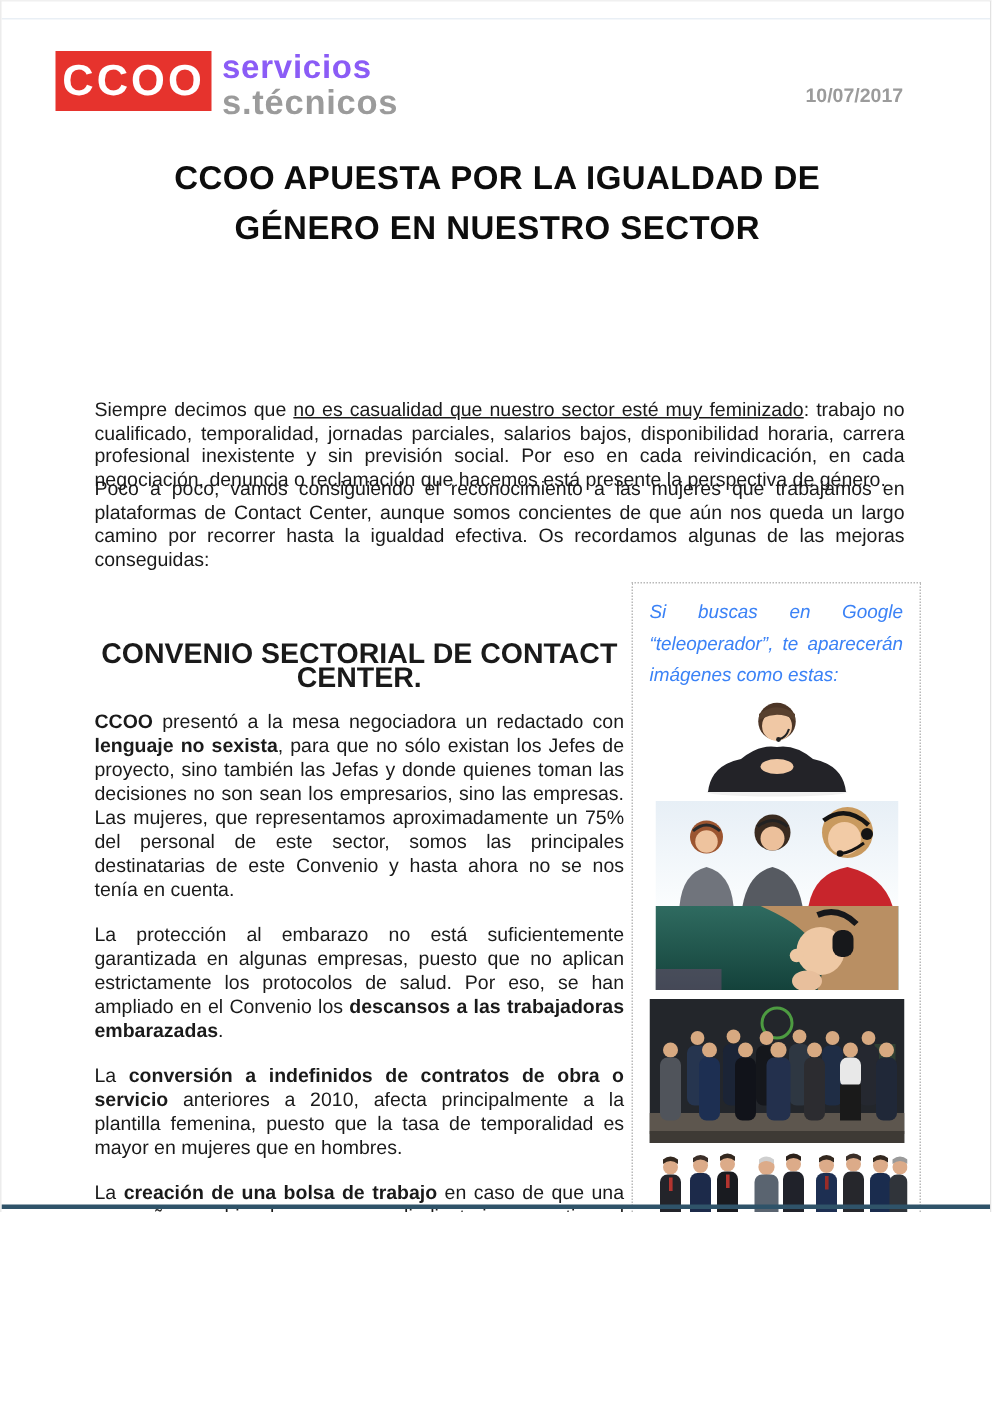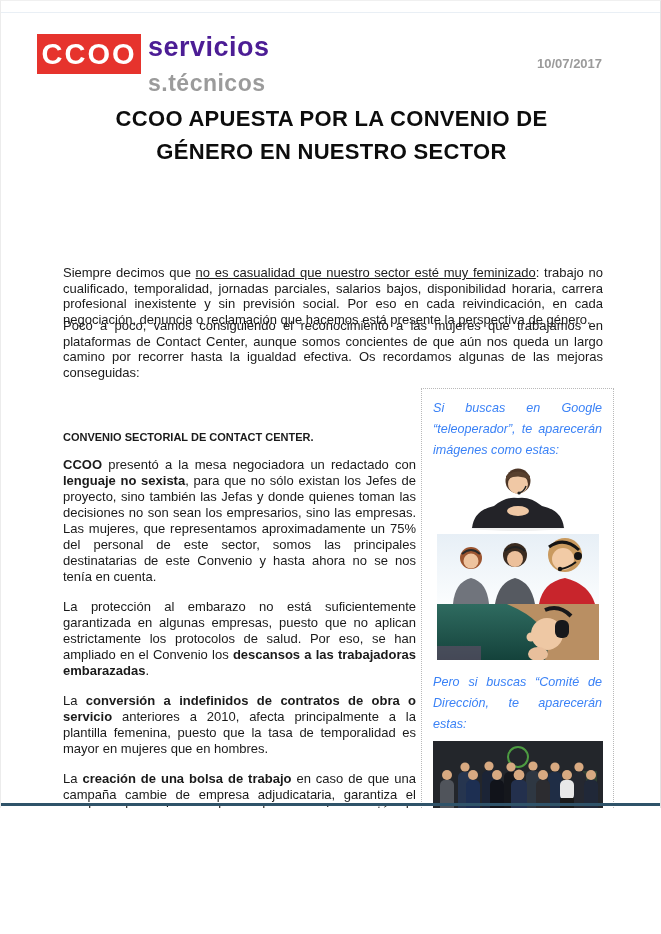--- a/index.html
+++ b/index.html
@@ -10,38 +10,38 @@
   .bottom-rule{position:absolute;left:0;right:0;bottom:2px;height:3px;background:var(--footer-blue,#2f5369);}
   .b{font-weight:bold;}
   .u{text-decoration:underline;}
 
   
   .header{position:absolute;top:33px;left:36px;display:flex;align-items:flex-start;}
   .logo-box{background:var(--logo-red,#e6332d);color:#fff;width:104px;height:40px;display:flex;
             align-items:center;justify-content:center;font-weight:800;font-size:29px;letter-spacing:2px;
             font-family:"Liberation Sans",sans-serif;}
   .logo-words{margin-left:7px;line-height:1;}
-  .logo-line1{font-weight:bold;font-size:27px;color:#4c1d95;letter-spacing:0.5px;}
-  .logo-line2{font-weight:bold;font-size:23px;color:var(--gray-text,#9b9b9b);margin-top:11px;letter-spacing:0.5px;}
+  .logo-line1{font-weight:bold;font-size:22px;color:#8b5cf6;letter-spacing:0.5px;}
+  .logo-line2{font-weight:bold;font-size:23px;color:var(--gray-text,#9b9b9b);margin-top:1px;letter-spacing:0.5px;}
   .date{position:absolute;top:55px;left:536px;font-weight:bold;font-size:13px;color:var(--gray-text,#9b9b9b);}
 
   
   .title{position:absolute;top:101px;left:0;width:661px;text-align:center;font-weight:bold;
          font-size:22px;line-height:33px;color:#0d0d0d;letter-spacing:0.3px;}
   .title-inner{display:inline-block;max-width:480px;}
 
   
   .para{position:absolute;left:62px;width:540px;font-size:13px;color:#1a1a1a;text-align:justify;}
   .intro{top:176px;line-height:18px;font-weight:bold;font-size:13.4px;}
   .p2{top:251px;line-height:15.6px;}
   .p3{top:304px;line-height:15.6px;}
 
   
   .left-col{position:absolute;top:428px;left:62px;width:353px;font-size:13px;color:#1a1a1a;}
-  .section-heading{font-weight:bold;font-size:11px;line-height:16px;margin:0 0 12px 0;}
+  .section-heading{font-weight:bold;font-size:19px;line-height:16px;margin:0 0 12px 0;text-align:center;}
   .left-col p{margin:0 0 14px 0;line-height:16px;text-align:justify;}
 
   
   .sidebar{position:absolute;top:387px;left:420px;width:193px;height:486px;box-sizing:border-box;
            border:1px dotted #b9b9b9;background:#fff;padding:9px 11px 0 11px;}
   .sidebar-note{font-size:12.6px;line-height:21px;color:#3b82f6;text-align:justify;font-style:italic;}
   .photo{display:block;margin:0 auto;}
   .ph1{margin-top:5px;}
   .ph2{margin-top:2px;}
   .ph3{margin-top:0;}
@@ -60,21 +60,21 @@
       <span>CCOO</span>
     </div>
     <div class="logo-words">
       <div class="logo-line1">servicios</div>
       <div class="logo-line2">s.técnicos</div>
     </div>
   </div>
   <div class="date">10/07/2017</div>
 
   <div class="title">
-    <span class="title-inner">CCOO APUESTA POR LA CONVENIO DE GÉNERO EN NUESTRO SECTOR</span>
+    <span class="title-inner">CCOO APUESTA POR LA IGUALDAD DE GÉNERO EN NUESTRO SECTOR</span>
   </div>
 
   <p class="para p2"><span>Siempre decimos que </span><span class="u">no es casualidad que nuestro sector esté muy feminizado</span><span>: trabajo no cualificado, temporalidad, jornadas parciales, salarios bajos, disponibilidad horaria, carrera profesional inexistente y sin previsión social. Por eso en cada reivindicación, en cada negociación, denuncia o reclamación que hacemos está presente la perspectiva de género.</span></p>
   <p class="para p3"><span>Poco a poco, vamos consiguiendo el reconocimiento a las mujeres que trabajamos en plataformas de Contact Center, aunque somos concientes de que aún nos queda un largo camino por recorrer hasta la igualdad efectiva. Os recordamos algunas de las mejoras conseguidas:</span></p>
 
   <div class="left-col">
     <h2 class="section-heading">CONVENIO SECTORIAL DE CONTACT CENTER.</h2>
     <p><span class="b">CCOO</span><span> presentó a la mesa negociadora un redactado con </span><span class="b">lenguaje no sexista</span><span>, para que no sólo existan los Jefes de proyecto, sino también las Jefas y donde quienes toman las decisiones no son sean los empresarios, sino las empresas. Las mujeres, que representamos aproximadamente un 75% del personal de este sector, somos las principales destinatarias de este Convenio y hasta ahora no se nos tenía en cuenta.</span></p>
     <p><span>La protección al embarazo no está suficientemente garantizada en algunas empresas, puesto que no aplican estrictamente los protocolos de salud. Por eso, se han ampliado en el Convenio los </span><span class="b">descansos a las trabajadoras embarazadas</span><span>.</span></p>
     <p><span>La </span><span class="b">conversión a indefinidos de contratos de obra o servicio</span><span> anteriores a 2010, afecta principalmente a la plantilla femenina, puesto que la tasa de temporalidad es mayor en mujeres que en hombres.</span></p>
@@ -130,21 +130,20 @@
       <rect width="162" height="56" fill="url(#g3)"></rect>
       <rect x="0" y="42" width="44" height="14" fill="#6e4e6e" opacity="0.55"></rect>
       <path d="M70,0 L162,0 L162,56 L108,56 Q122,22 70,0 Z" fill="#b98f63"></path>
       <circle cx="110" cy="30" r="16" fill="#eec8a4"></circle>
       <circle cx="94" cy="33" r="4.5" fill="#eec8a4"></circle>
       <rect x="118" y="16" width="14" height="18" rx="6" fill="#17181b"></rect>
       <path d="M108,6 Q122,0 134,12" fill="none" stroke="#17181b" stroke-width="4"></path>
       <ellipse cx="101" cy="50" rx="10" ry="7" fill="#e8bf9c"></ellipse>
     </svg>
 
-    <div class="sidebar-note note2">Pero si buscas “Comité de Dirección, te aparecerán estas:</div>
 
     <svg class="photo ph4" width="170" height="96" viewBox="0 0 170 96">
       <rect width="170" height="96" fill="#23262b"></rect>
       <rect x="0" y="76" width="170" height="14" fill="#5d564e"></rect>
       <rect x="0" y="88" width="170" height="8" fill="#3e3a35"></rect>
       <circle cx="85" cy="16" r="10" fill="none" stroke="#57b947" stroke-width="2" opacity="0.8"></circle>
       <rect x="150" y="30" width="14" height="40" fill="#3c5a3c" opacity="0.5"></rect>
       <g>
         <circle cx="32" cy="26" r="4.6" fill="#d7a981"></circle>
           <rect x="25" y="31" width="14" height="40" rx="5" fill="#26354f"></rect>

